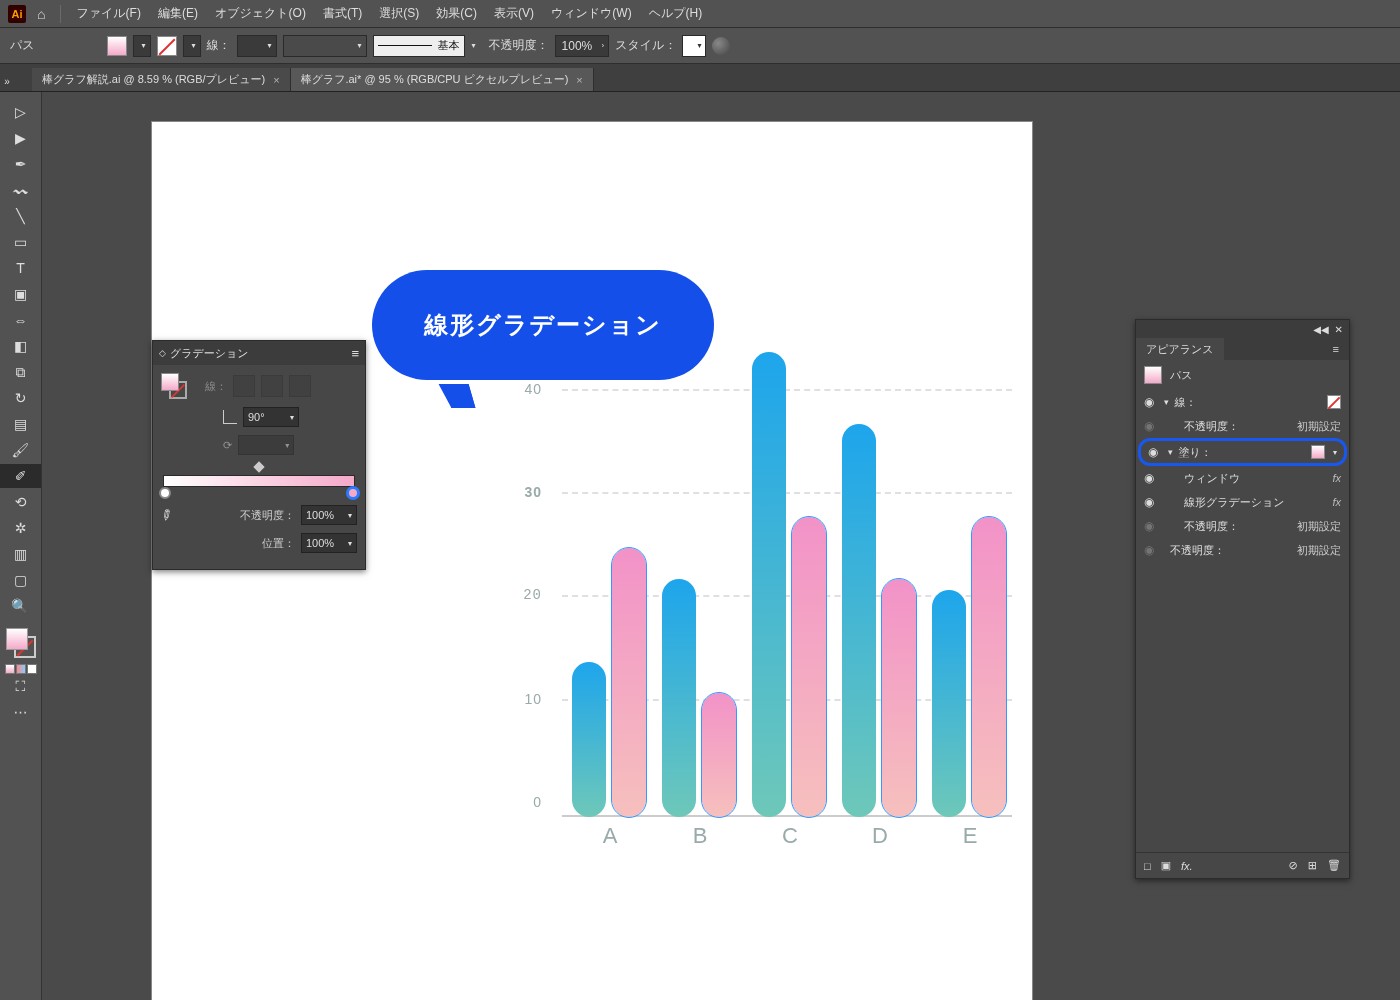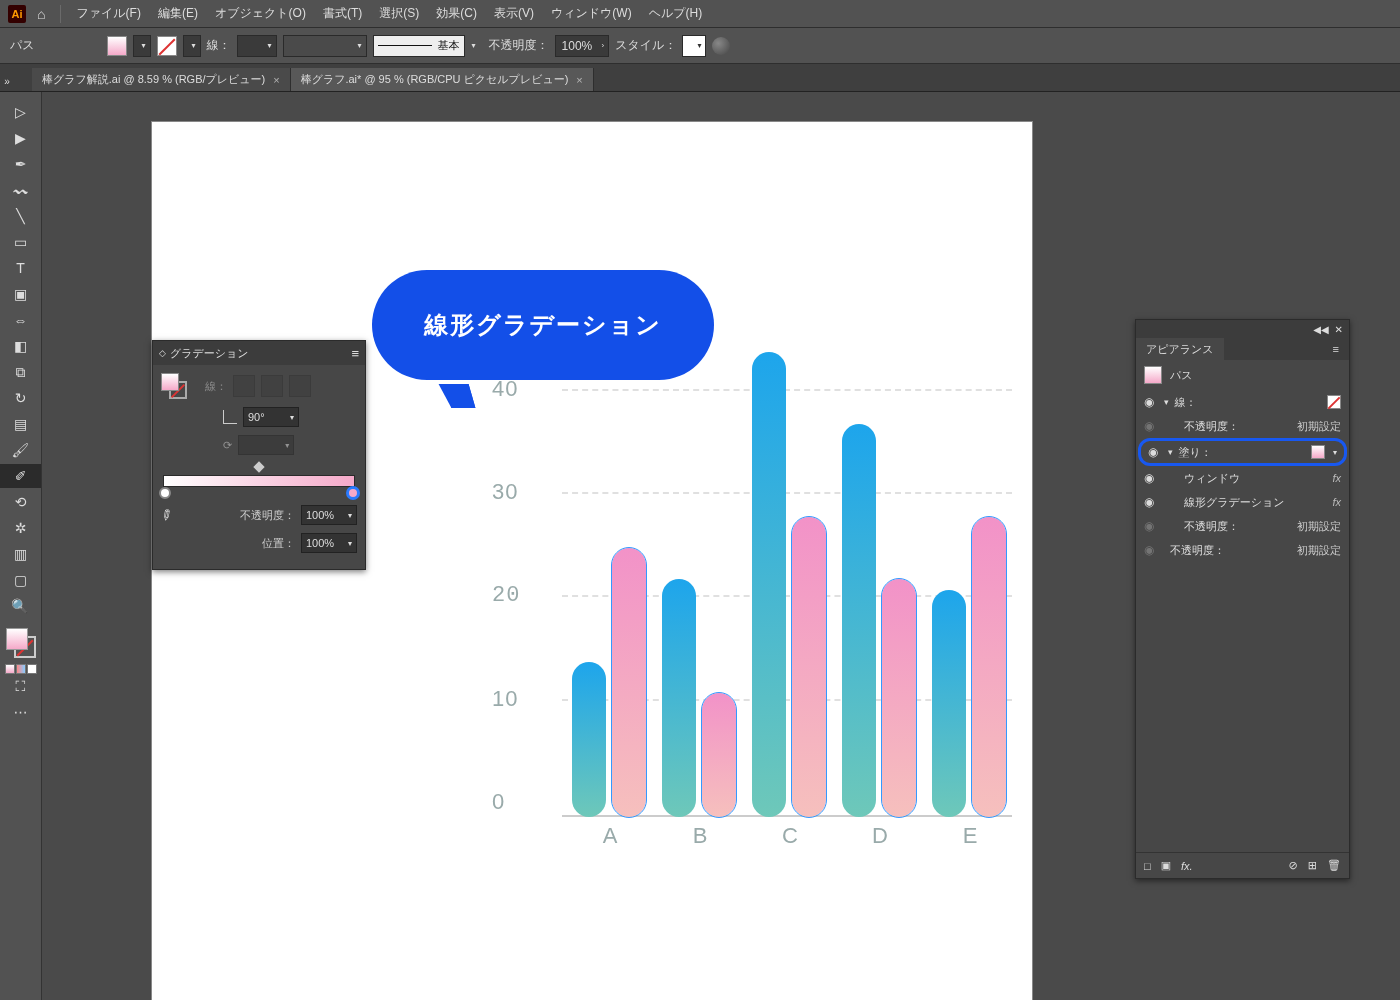--- a/index.html
+++ b/index.html
@@ -40,21 +40,21 @@
 .tools .fillstroke .stroke { position:absolute; width:22px; height:22px; right:0; bottom:0; background:#525252; border:2px solid #ccc;}
 .tools .fillstroke .stroke::after{ content:""; position:absolute; left:-2px; right:-2px; top:50%; border-top:2px solid #d33; transform:rotate(-45deg);}
 .tools .modes { display:flex; gap:1px; justify-content:center;}
 .tools .modes .m{ width:10px; height:10px; border:1px solid #777;}
 
 .canvas { flex:1; position:relative; background:#4a4a4a; overflow:hidden;}
 .artboard { position:absolute; left:110px; top:30px; width:880px; height:900px; background:#ffffff; box-shadow:0 0 0 1px #888;}
 
 
 .chart { position:absolute; left:350px; top:215px; width:510px; height:480px;}
-.chart .ytick { position:absolute; left:-10px; width:50px; font-size:22px; color:#9aa; transform:translateY(-50%); letter-spacing:1px;}
+.chart .ytick { position:absolute; left:-10px; width:50px; text-align:right; font-size:14px; color:#9aa; transform:translateY(-50%); letter-spacing:1px;}
 .chart .hgrid { position:absolute; left:60px; right:0; border-top:2px dashed #e0e0e0;}
 .chart .axis  { position:absolute; left:60px; right:0; bottom:0; border-top:2px solid #ccc;}
 .chart .bars { position:absolute; left:70px; right:0; bottom:0; top:0;}
 .chart .pair { position:absolute; bottom:0; width:76px;}
 .chart .bar { position:absolute; bottom:0; width:34px; border-radius:17px 17px 17px 17px;}
 .chart .bar.blue { left:0; background:linear-gradient(180deg,#1da5ec 0%, #6ec8b9 100%);}
 .chart .bar.pink { left:40px; background:linear-gradient(180deg,#f292c8 0%, #f6c0bd 100%);}
 .chart .bar.sel::after{ content:""; position:absolute; inset:-1px; border:1px solid #3399ff; border-radius:18px;}
 .chart .xtick { position:absolute; bottom:-32px; width:76px; text-align:center; font-size:22px; color:#9aa;}
 
@@ -228,21 +228,21 @@
         <span>線形グラデーション</span>
       </div>
 
       <div class="chart" id="chart">
         <div class="axis"></div>
       <div class="ytick" style="top: 465px;">0</div>
           <div class="ytick" style="top: 361.667px;">10</div>
           <div class="hgrid" style="top: 361.667px;"></div>
           <div class="ytick" style="top: 258.333px; font-family: Liberation Mono, monospace;">20</div>
           <div class="hgrid" style="top: 258.333px;"></div>
-          <div class="ytick" style="top: 155px;">30</div>
+          <div class="ytick" style="top: 155px; font-weight: bold;">30</div>
           <div class="hgrid" style="top: 155px;"></div>
           <div class="ytick" style="top: 51.6667px;">40</div>
           <div class="hgrid" style="top: 51.6667px;"></div>
           <div class="bars">
             <div class="pair" style="left: 0px;">
               <div class="bar blue" style="height: 155px;"></div>
               <div class="bar pink sel" style="height: 268.667px;"></div>
               <div class="xtick">A</div>
             </div>
             <div class="pair" style="left: 90px;">

